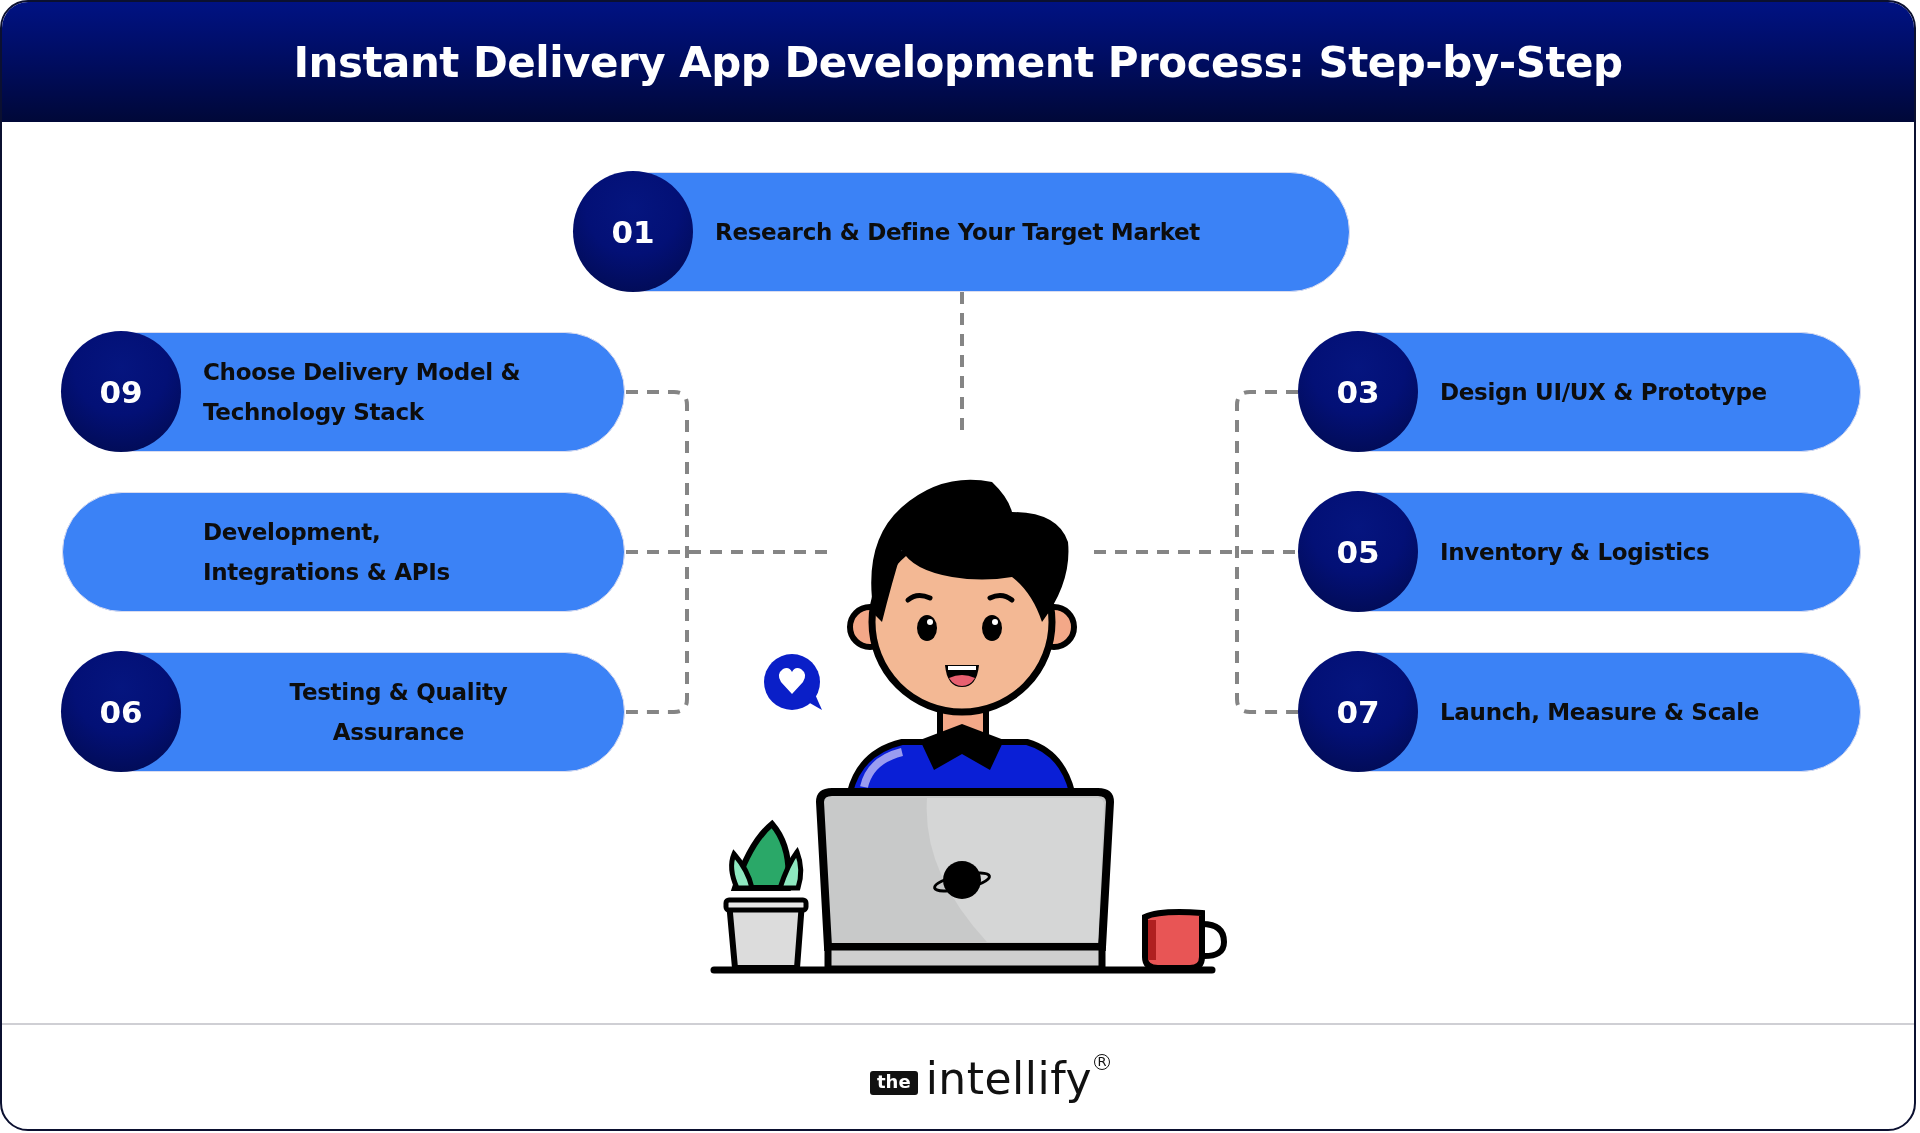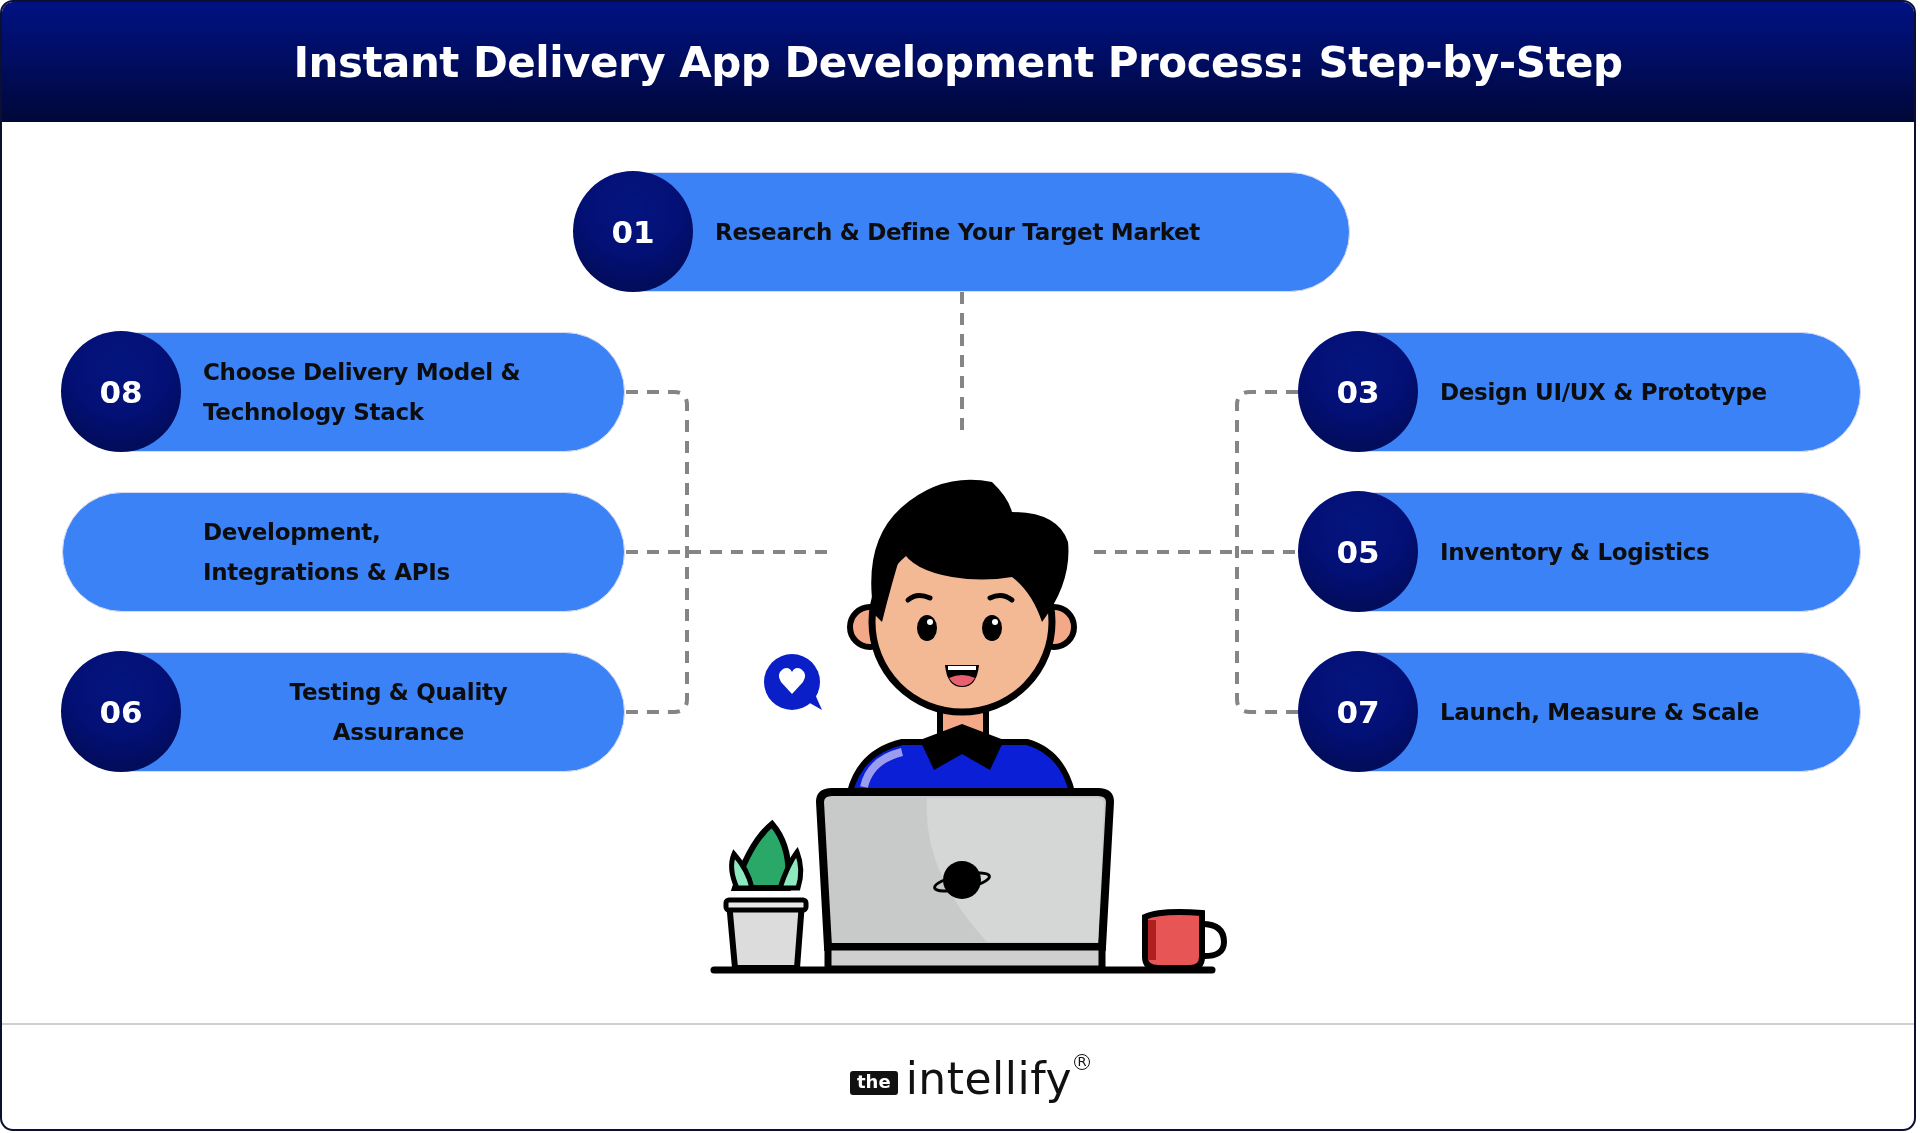--- a/index.html
+++ b/index.html
@@ -1,19 +1,19 @@
 <!DOCTYPE html>
 <html><head>
 <meta charset="utf-8">
 <style>
   html, body { margin: 0; padding: 0; background: #ffffff; }
   body { width: 1920px; height: 1133px; position: relative; overflow: hidden; font-family: "Liberation Sans", sans-serif; }
   .frame {
     position: absolute; left: 0; top: 0; width: 1916px; height: 1131px;
-    border: 2px solid #0b1030; border-radius: 13px; overflow: hidden; background: #ffffff;
+    border: 2px solid #0b1030; border-radius: 28px; overflow: hidden; background: #ffffff;
     box-sizing: border-box;
     padding-left: 16px;
   }
   .header {
     position: absolute; left: 0; top: 0; width: 100%; height: 120px;
     background: linear-gradient(180deg, #001283 0%, #000c5c 55%, #000838 100%);
     display: flex; align-items: center; justify-content: center;
   }
   .header h1 {
     margin: 0; color: #ffffff; font-family: "DejaVu Sans", sans-serif; font-weight: bold;
@@ -36,21 +36,21 @@
     letter-spacing: -0.3px;
   }
   .pill-text span { display: block; white-space: nowrap; }
   svg.lines { position: absolute; left: 0; top: 0; }
   .divider { position: absolute; left: 0; top: 1021px; width: 100%; height: 2px; background: #cfcfd4; }
   .logo {
     position: absolute; left: 848px; top: 1048px; height: 56px; display: flex; align-items: center; gap: 8px;
   }
   .logo-the {
     background: #111; color: #fff; font-family: "DejaVu Sans", sans-serif; font-size: 18px; font-weight: bold;
-    padding: 1px 7px 3px; border-radius: 3px; line-height: 20px; margin-top: 10px;
+    padding: 1px 7px 3px; border-radius: 3px; line-height: 20px; margin-top: 10px; margin-left: 20px;
   }
   .logo-name { font-family: "DejaVu Sans", sans-serif; font-size: 44px; color: #111; letter-spacing: 0.5px; }
   .logo-reg { font-family: "DejaVu Sans", sans-serif; font-size: 13px; color: #111; align-self: flex-start; margin-left: -6px; margin-top: 4px; border: 1.5px solid #111; border-radius: 50%; width: 14px; height: 14px; line-height: 14px; text-align: center; }
 </style>
 </head>
 <body>
 
 <div class="frame">
 
   <div class="header">
@@ -71,21 +71,21 @@
   </svg>
 
   <div class="pill" style="left:572px; top:170px; width:776px;">
     <div class="badge">01</div>
     <div class="pill-text" style="left:140px;">
       <span>Research &amp; Define Your Target Market</span>
     </div>
   </div>
 
   <div class="pill" style="left:60px; top:330px; width:563px;">
-    <div class="badge">08</div>
+    <div class="badge">09</div>
     <div class="pill-text">
       <span>Choose Delivery Model &amp;</span>
       <span>Technology Stack</span>
     </div>
   </div>
 
   <div class="pill" style="left:1297px; top:330px; width:562px;">
     <div class="badge">03</div>
     <div class="pill-text">
       <span>Design UI/UX &amp; Prototype</span>

